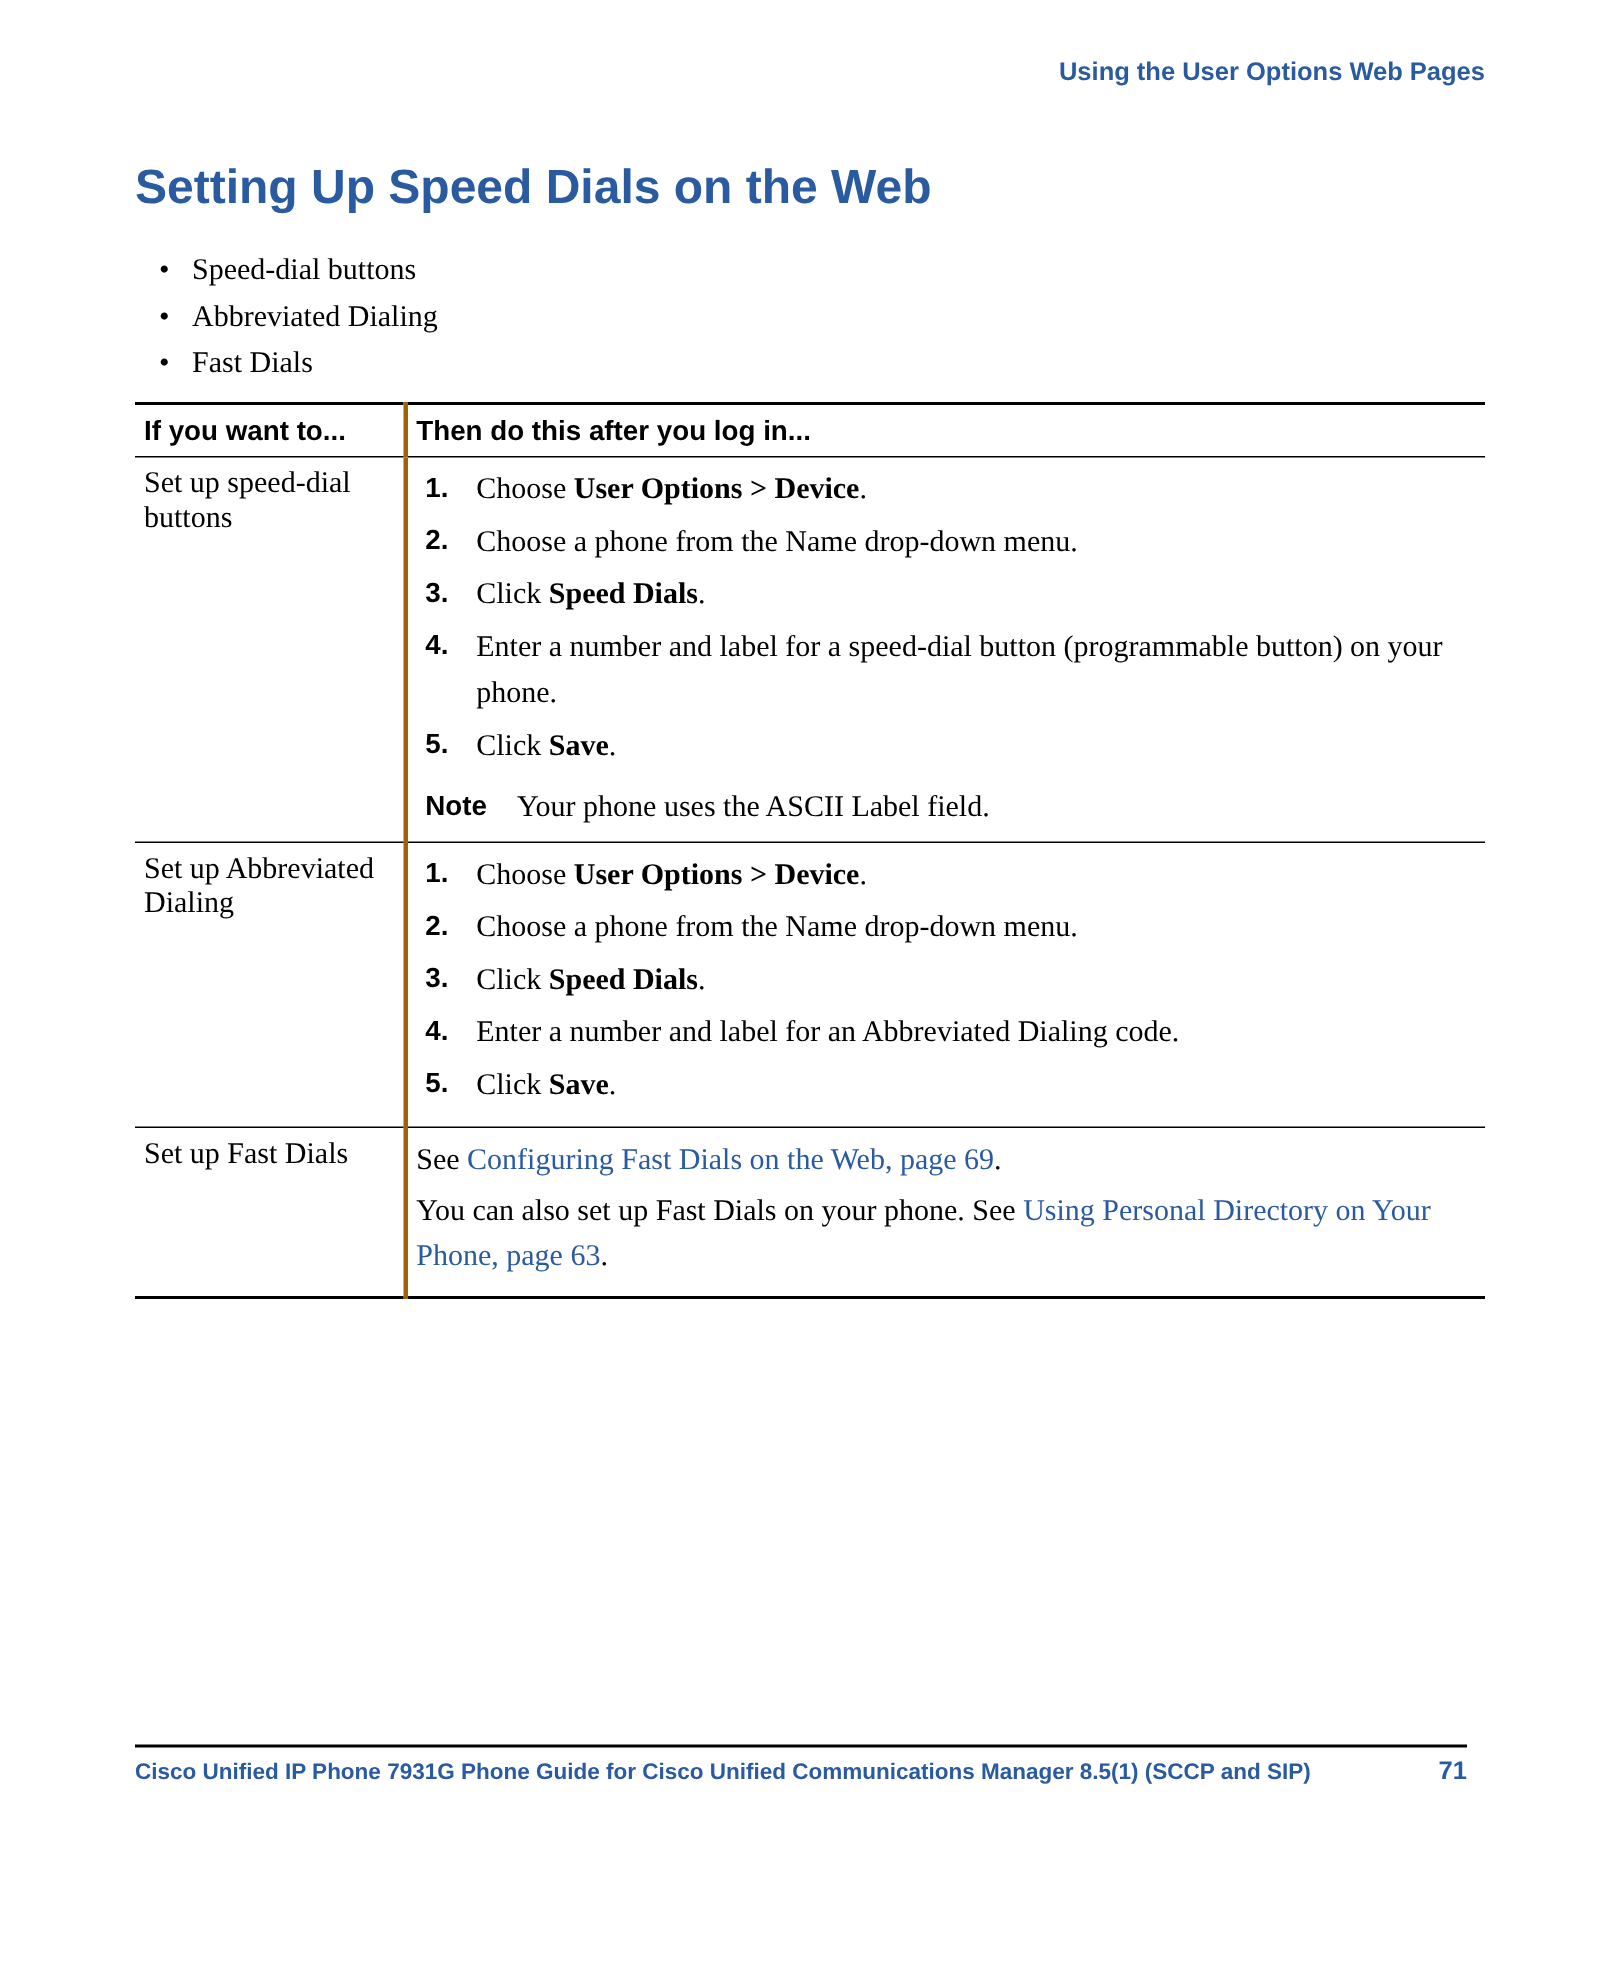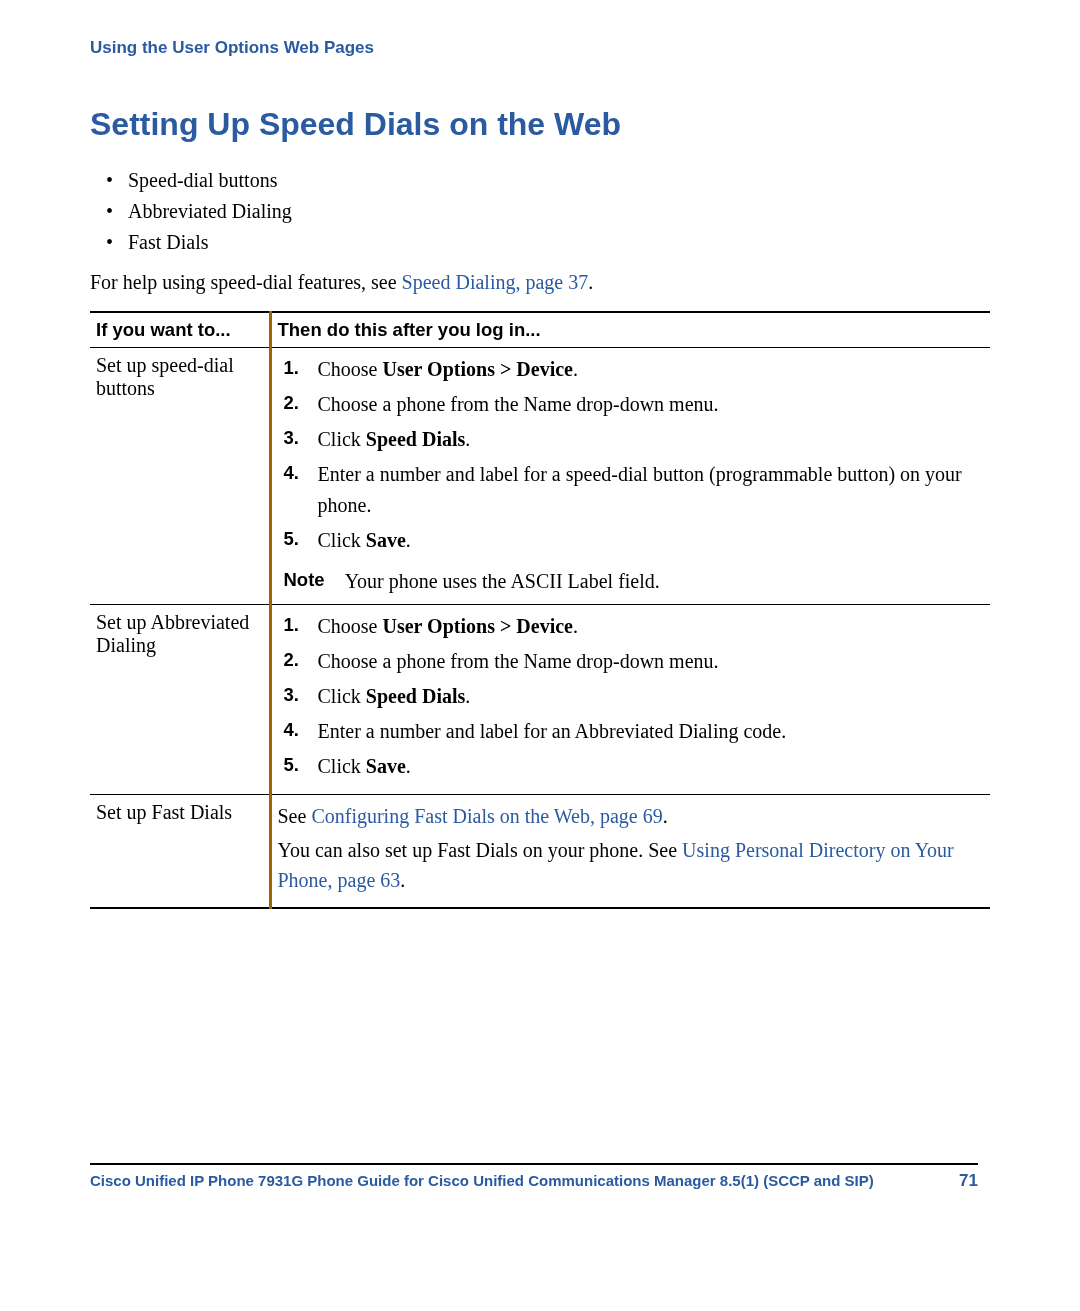--- a/index.html
+++ b/index.html
@@ -8,20 +8,21 @@
     height: 1311px;
     background: #fff;
     font-family: Georgia, 'Times New Roman', serif;
     color: #000;
     position: relative;
   }
   .page {
     padding: 38px 90px 0 90px;
   }
   .running-head {
+    text-align: right;
     font-family: Arial, Helvetica, sans-serif;
     font-weight: bold;
     font-size: 17px;
     color: #2a5aa0;
     margin-bottom: 48px;
   }
   h1.section-title {
     font-family: Arial, Helvetica, sans-serif;
     font-weight: bold;
     font-size: 32px;
@@ -155,23 +156,20 @@
 
   <h1 class="section-title">Setting Up Speed Dials on the Web</h1>
 
 
   <ul class="bullets">
     <li>Speed-dial buttons</li>
     <li>Abbreviated Dialing</li>
     <li>Fast Dials</li>
   </ul>
 
-  <p class="post-list">
-    <span>For help using speed-dial features, see </span><span class="doc-link">Speed Dialing, page 37</span><span>.</span>
-  </p>
 
   <table class="proc">
     <thead>
       <tr>
         <th>If you want to...</th>
         <th>Then do this after you log in...</th>
       </tr>
     </thead>
     <tbody>
       <tr>

